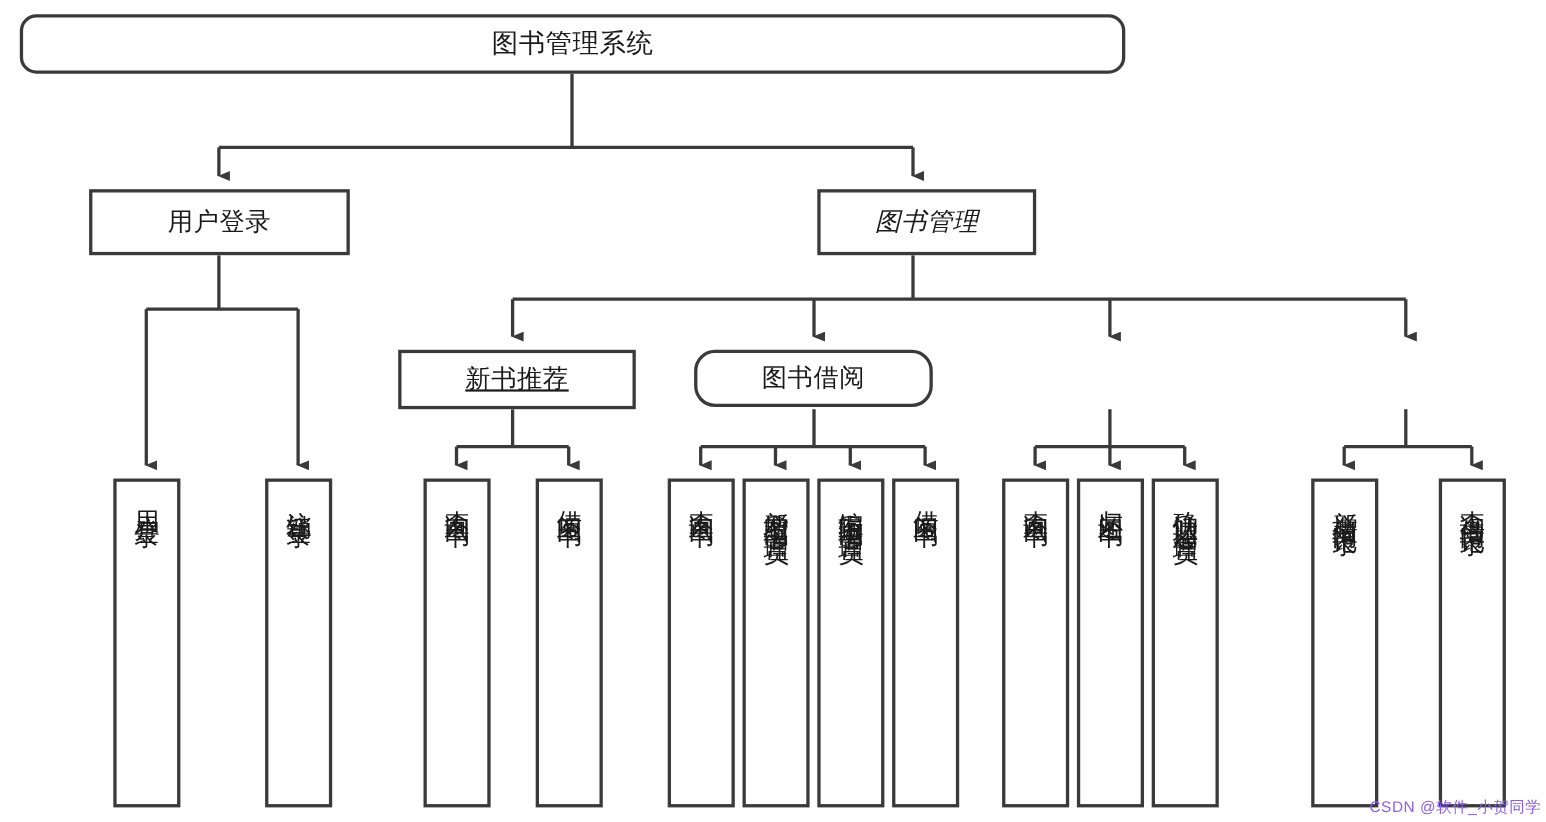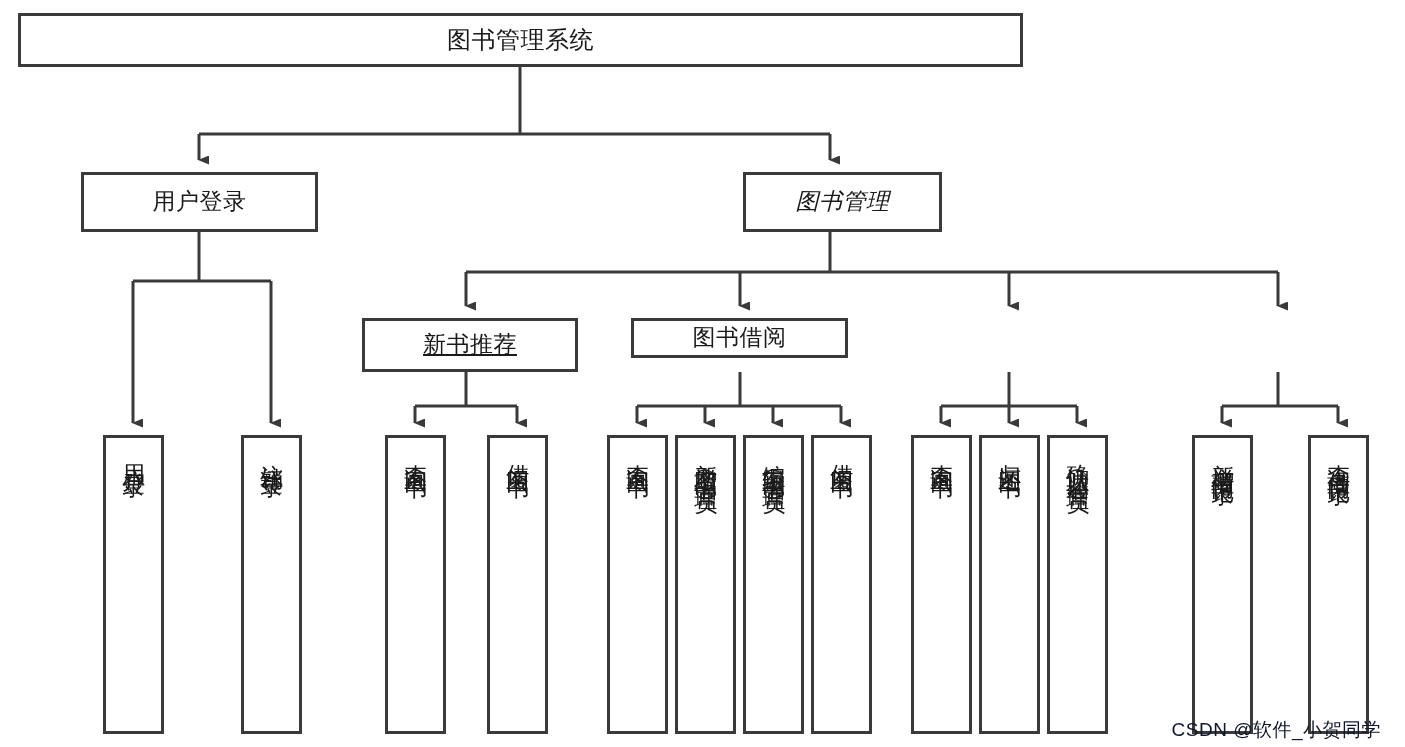--- a/index.html
+++ b/index.html
@@ -58,24 +58,24 @@
   }
   .node.vert .label {
     writing-mode: vertical-rl;
     text-orientation: upright;
     font-size: 23px;
     line-height: 1.1;
     letter-spacing: 4px;
   }
   #watermark {
     position: absolute;
-    right: 24px;
+    right: 4px;
     bottom: 4px;
-    font-size: 19px;
-    color: #0f172a;
+    font-size: 14px;
+    color: #8b5cf6;
     letter-spacing: 0.5px;
     white-space: nowrap;
   }
 </style>
 </head>
 <body>
 
 <div id="canvas">
 
   <svg id="wires" viewBox="0 0 1405 747" width="1405" height="747">
@@ -121,35 +121,35 @@
       <path d="M1009,406 L1009,423" marker-end="url(#arrow)"></path>
       <path d="M1077,406 L1077,423" marker-end="url(#arrow)"></path>
 
       <path d="M1278,372 L1278,406"></path>
       <path d="M1222,406 L1338,406"></path>
       <path d="M1222,406 L1222,423" marker-end="url(#arrow)"></path>
       <path d="M1338,406 L1338,423" marker-end="url(#arrow)"></path>
     </g>
   </svg>
 
-  <div class="node horiz root" style="left:18px; top:13px; width:1005px; height:54px;">
+  <div class="node horiz root" style="left:18px; top:13px; width:1005px; height:54px;border-radius:15px;">
     <span class="label">图书管理系统</span>
   </div>
 
   <div class="node horiz" style="left:81px; top:172px; width:237px; height:60px;">
     <span class="label">用户登录</span>
   </div>
   <div class="node horiz" style="left:743px; top:172px; width:199px; height:60px;font-style:italic;">
     <span class="label">图书管理</span>
   </div>
 
   <div class="node horiz" style="left:362px; top:318px; width:216px; height:54px;text-decoration:underline;">
     <span class="label">新书推荐</span>
   </div>
-  <div class="node horiz" style="left:631px; top:318px; width:217px; height:40px;">
+  <div class="node horiz" style="left:631px; top:318px; width:217px; height:52px;border-radius:19px;">
     <span class="label">图书借阅</span>
   </div>
 
   <div class="node vert" style="left:103px; top:435px; width:61px; height:299px;">
     <span class="label">用户登录</span>
   </div>
   <div class="node vert" style="left:241px; top:435px; width:61px; height:299px;">
     <span class="label">注销登录</span>
   </div>
 

